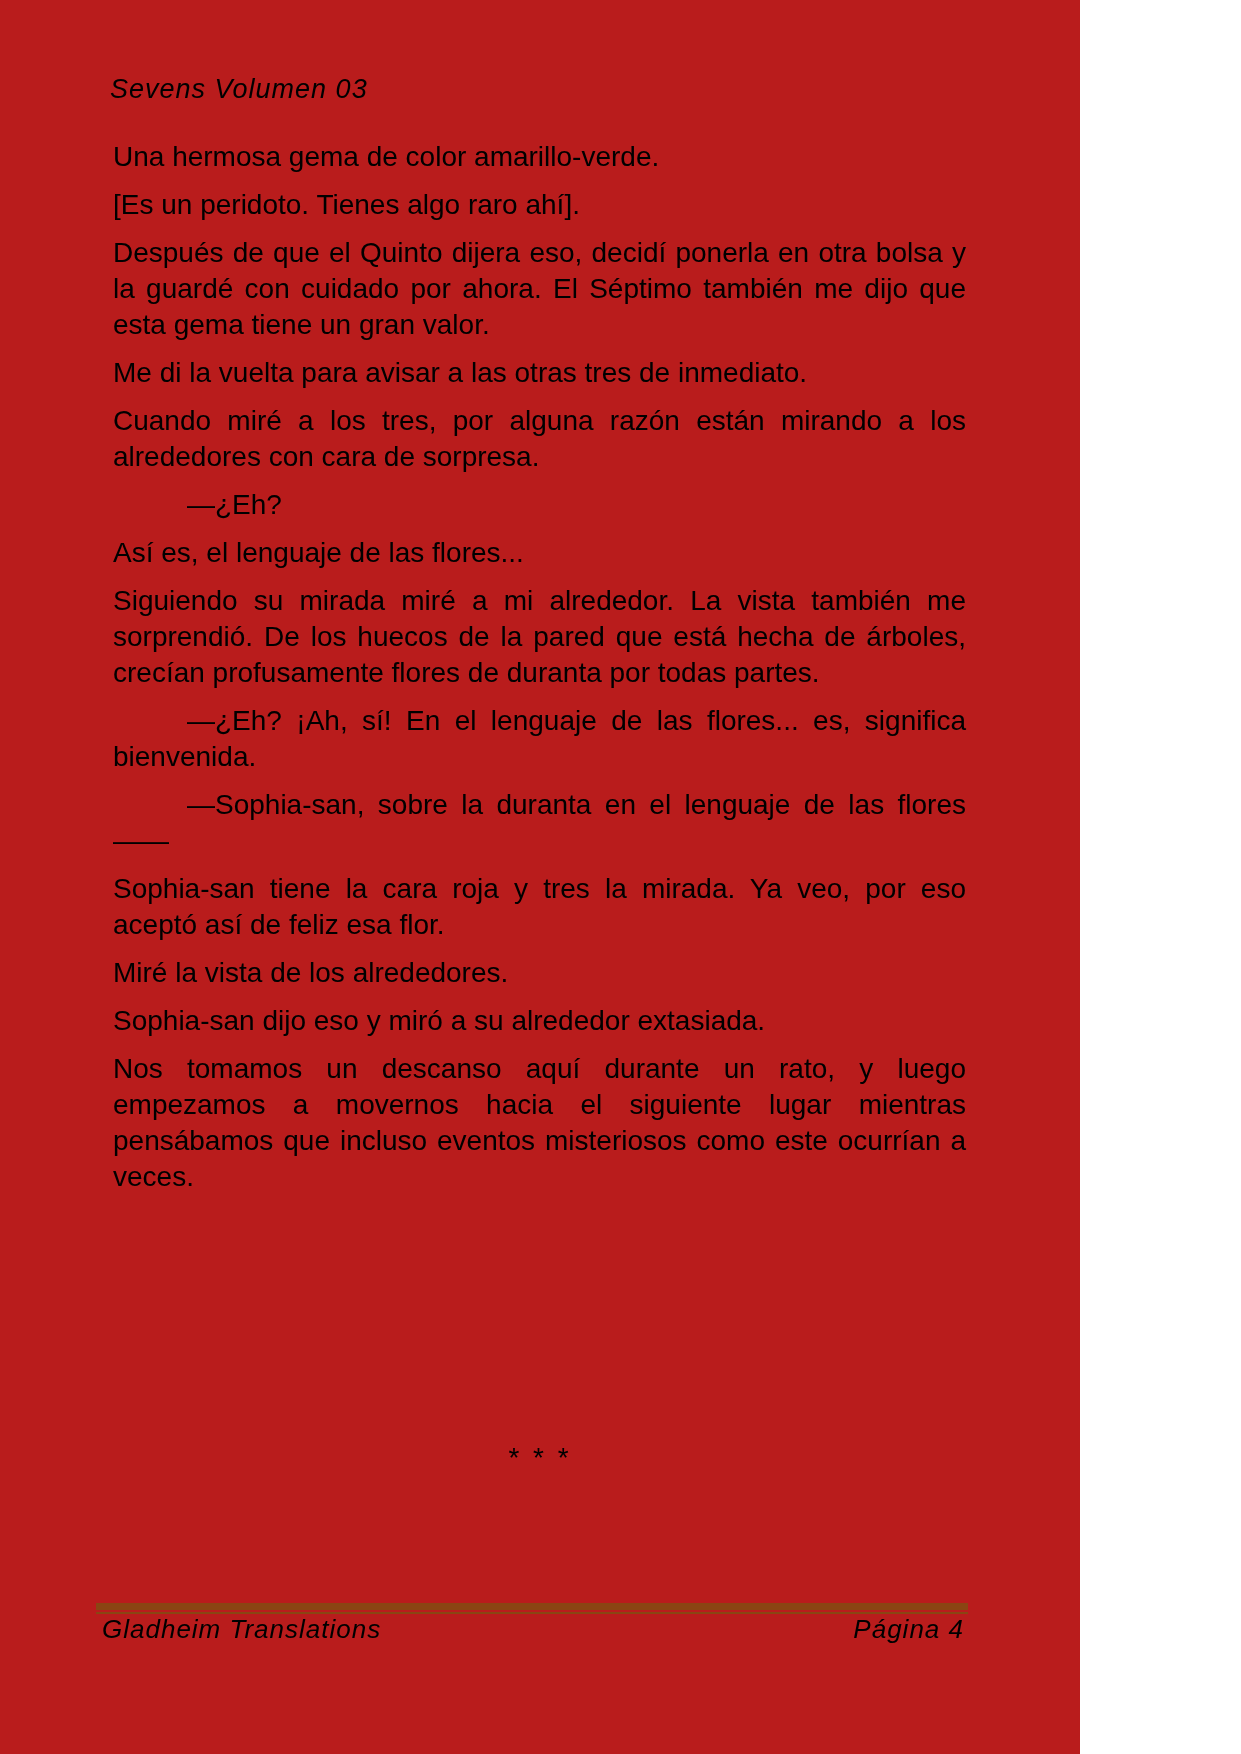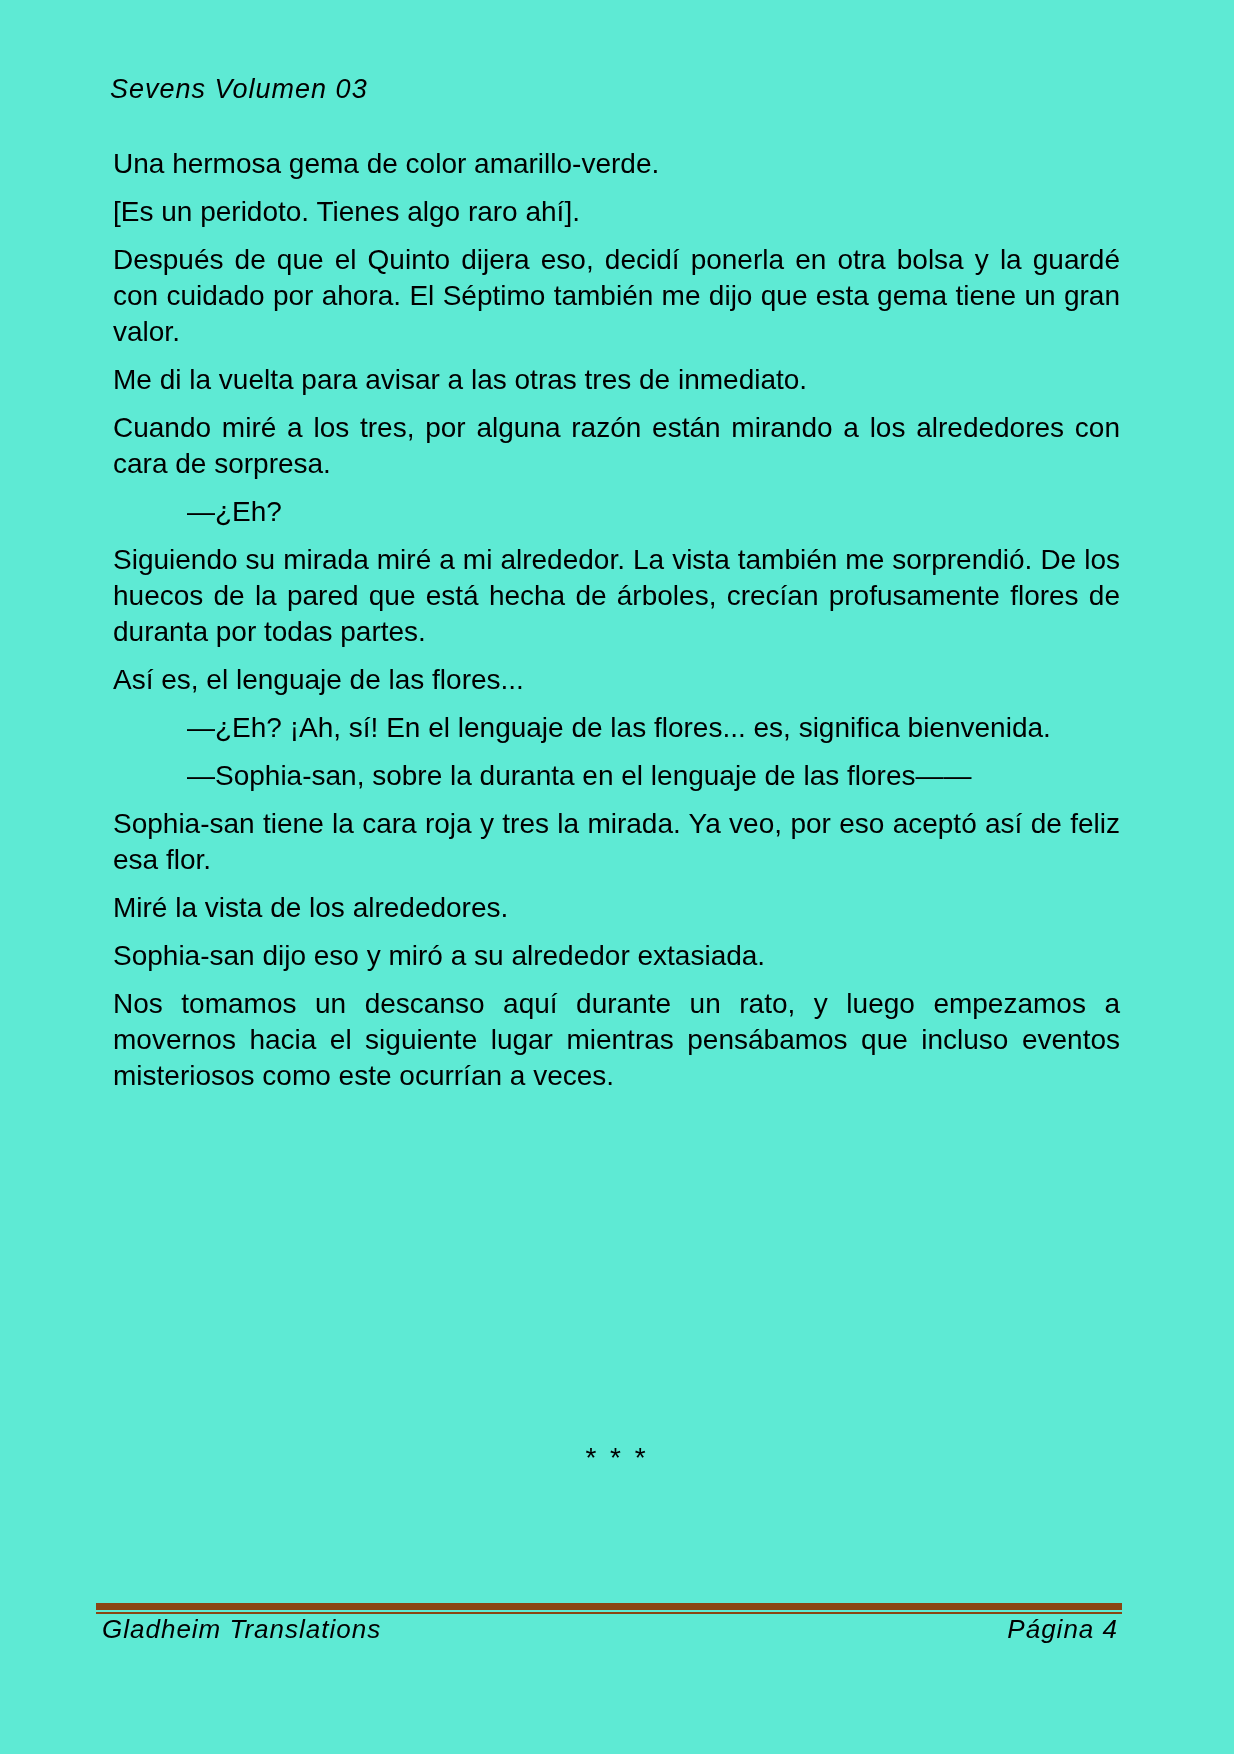--- a/index.html
+++ b/index.html
@@ -1,41 +1,41 @@
 <!DOCTYPE html>
 <html><head>
 <meta charset="utf-8">
 <style>
   * { margin: 0; padding: 0; box-sizing: border-box; }
   html, body { background: #ffffff; }
   .page {
     position: relative;
-    width: 1234px;
+    width: 1080px;
     height: 1754px;
-    background: #5eead4;
+    background: #b91c1c;
     font-family: "Liberation Sans", sans-serif;
     color: #000000;
     overflow: hidden;
   }
   .doc-header {
     position: absolute;
     top: 74px;
     left: 110px;
     right: 114px;
   }
   .script-text {
     font-family: "Liberation Sans", sans-serif;
     font-style: italic;
     font-size: 27px;
     letter-spacing: 1px;
     color: #000000;
   }
   .doc-body {
     position: absolute;
-    top: 146px;
+    top: 139px;
     left: 113px;
     right: 114px;
   }
   .doc-body p {
     font-size: 28px;
     line-height: 36px;
     text-align: justify;
     margin: 0 0 12px 0;
   }
   .doc-body p.dialogue {
@@ -76,22 +76,22 @@
     <span class="script-text">Sevens Volumen 03</span>
   </div>
 
   <div class="doc-body">
     <p>Una hermosa gema de color amarillo-verde.</p>
     <p>[Es un peridoto. Tienes algo raro ahí].</p>
     <p>Después de que el Quinto dijera eso, decidí ponerla en otra bolsa y la guardé con cuidado por ahora. El Séptimo también me dijo que esta gema tiene un gran valor.</p>
     <p>Me di la vuelta para avisar a las otras tres de inmediato.</p>
     <p>Cuando miré a los tres, por alguna razón están mirando a los alrededores con cara de sorpresa.</p>
     <p class="dialogue">—¿Eh?</p>
+    <p>Así es, el lenguaje de las flores...</p>
     <p>Siguiendo su mirada miré a mi alrededor. La vista también me sorprendió. De los huecos de la pared que está hecha de árboles, crecían profusamente flores de duranta por todas partes.</p>
-    <p>Así es, el lenguaje de las flores...</p>
     <p class="dialogue">—¿Eh? ¡Ah, sí! En el lenguaje de las flores... es, significa bienvenida.</p>
     <p class="dialogue">—Sophia-san, sobre la duranta en el lenguaje de las flores——</p>
     <p>Sophia-san tiene la cara roja y tres la mirada. Ya veo, por eso aceptó así de feliz esa flor.</p>
     <p>Miré la vista de los alrededores.</p>
     <p>Sophia-san dijo eso y miró a su alrededor extasiada.</p>
     <p>Nos tomamos un descanso aquí durante un rato, y luego empezamos a movernos hacia el siguiente lugar mientras pensábamos que incluso eventos misteriosos como este ocurrían a veces.</p>
   </div>
 
   <div class="scene-separator">* * *</div>
 

